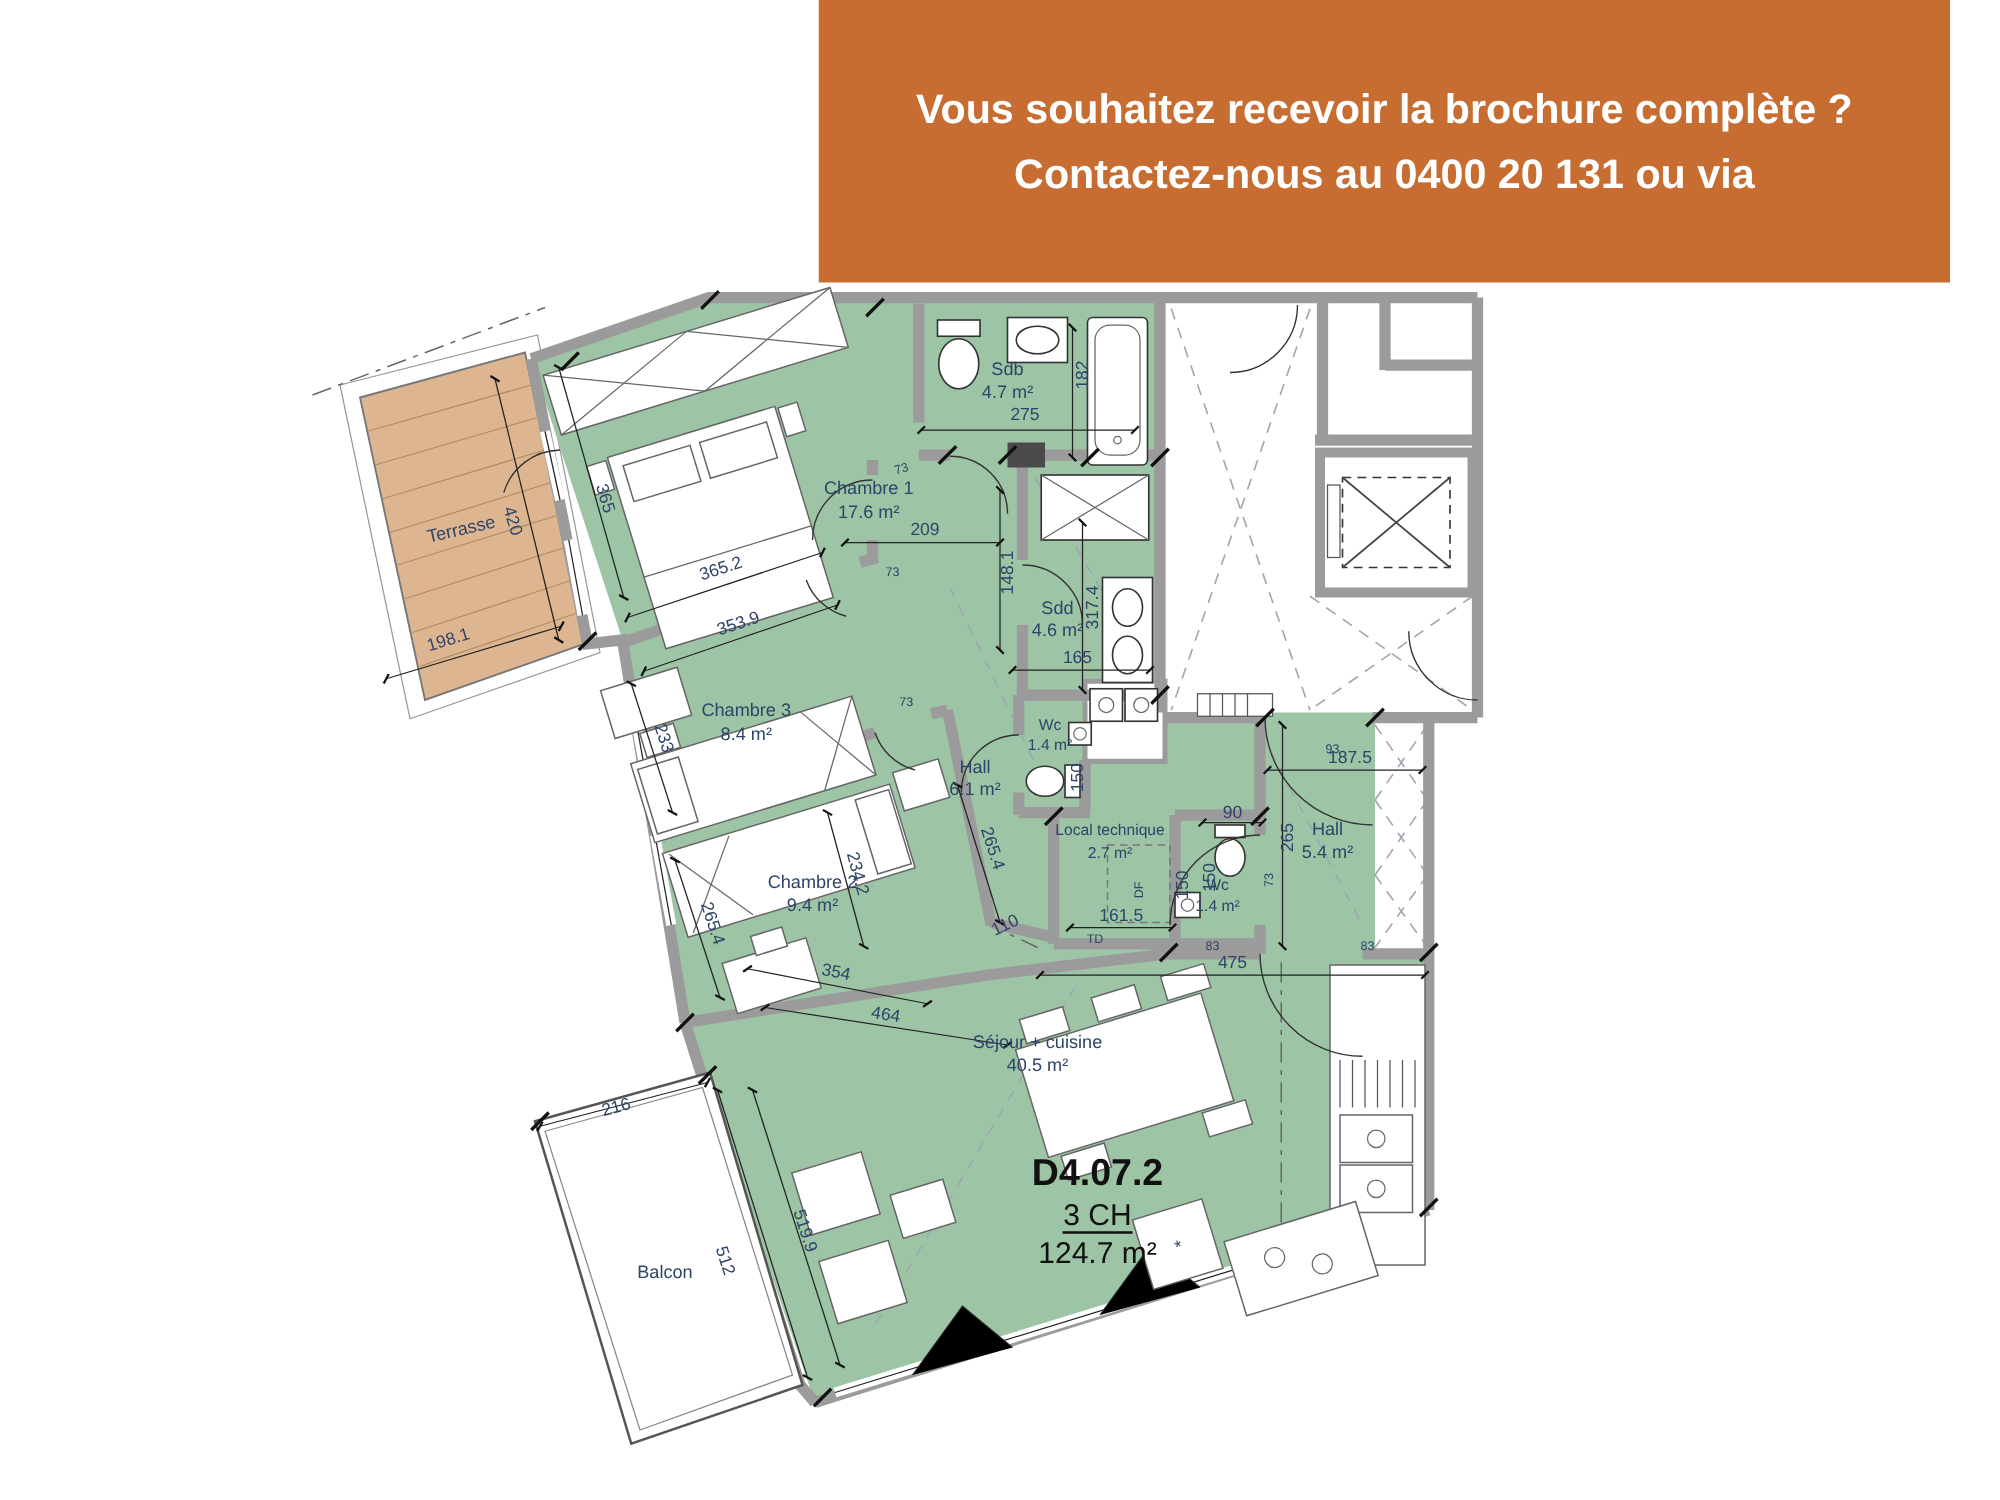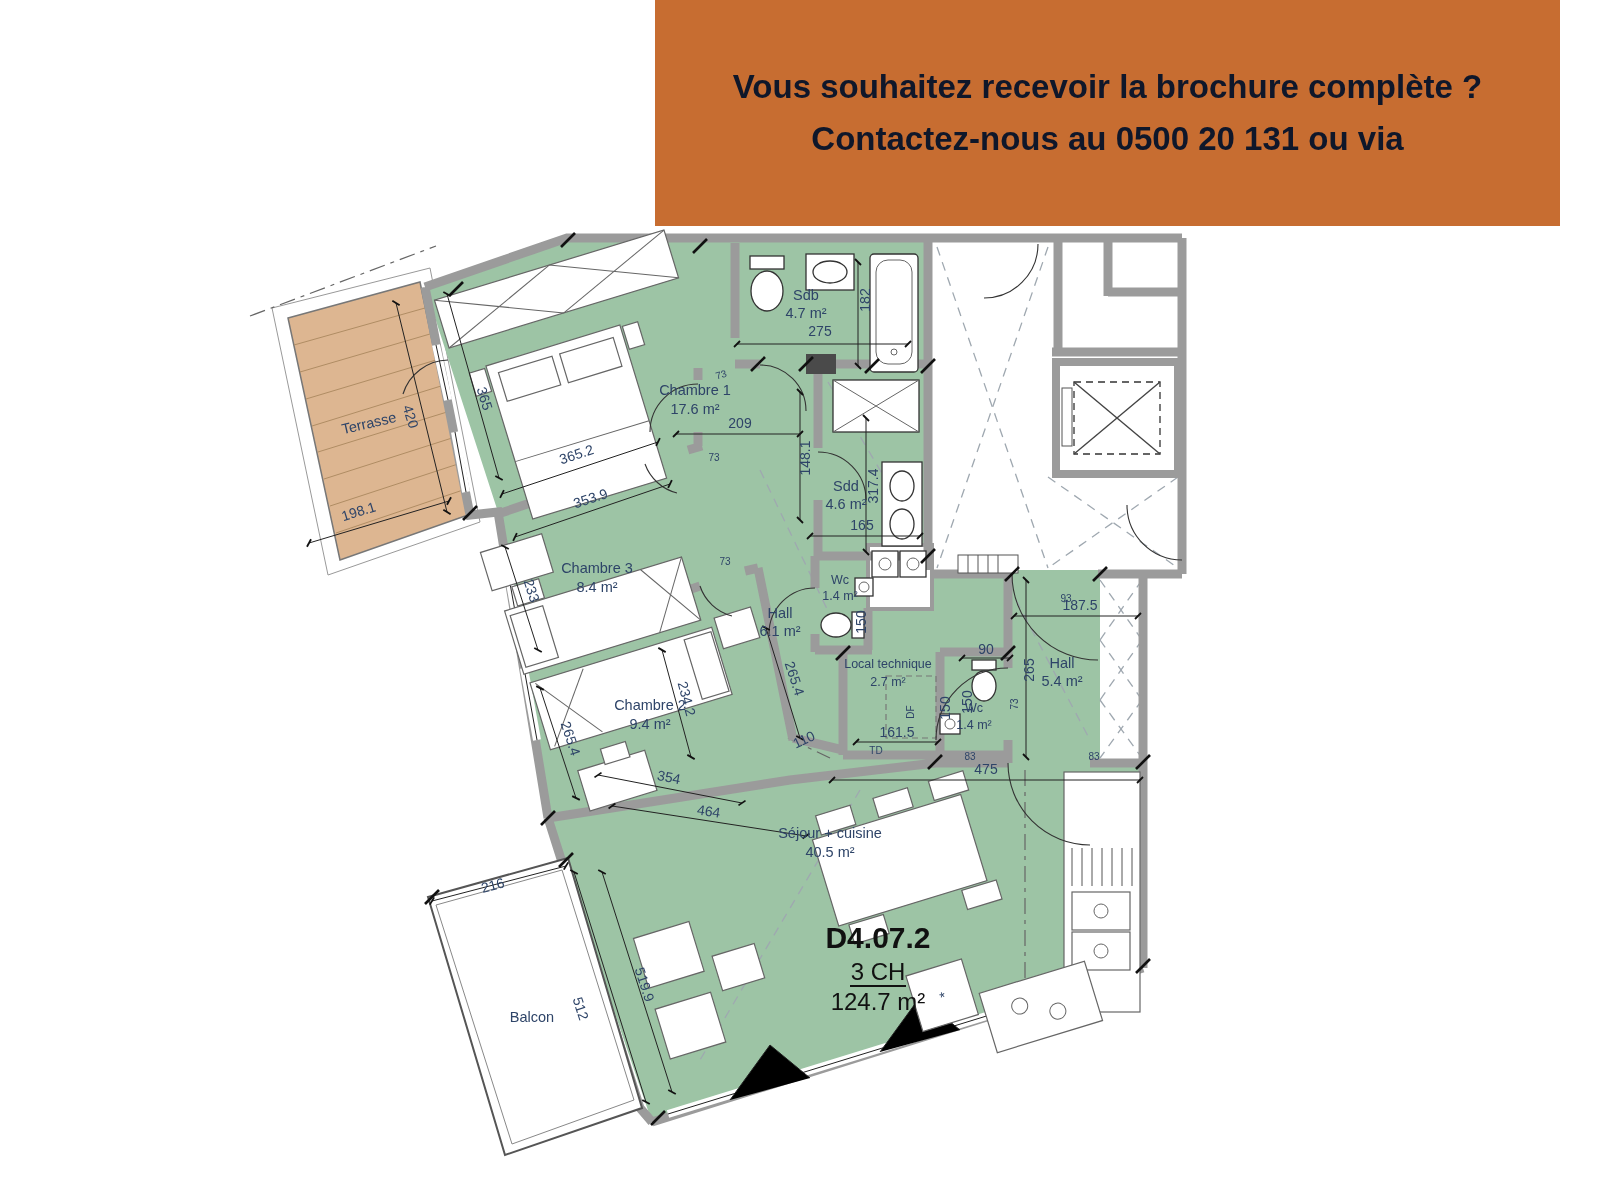--- a/index.html
+++ b/index.html
@@ -1,18 +1,18 @@
 <!DOCTYPE html>
 <html><head>
 <meta charset="utf-8">
 <style>
   html,body{margin:0;padding:0;background:#fff}
   .stage{position:relative;width:1600px;height:1200px;background:#fff;overflow:hidden;font-family:"Liberation Sans",sans-serif}
   .plan-svg{position:absolute;left:0;top:0}
-  .banner{position:absolute;left:655px;top:0;width:905px;height:226px;background:#C76D31;color:#0f172a;
+  .banner{position:absolute;left:655px;top:0;width:905px;height:226px;background:#C76D31;color:#ffffff;
     display:flex;flex-direction:column;justify-content:center;align-items:center;gap:16px;
     font-weight:bold;font-size:33px;text-align:center;line-height:1.1}
   svg text{font-family:"Liberation Sans",sans-serif}
   .rm{font-size:14.5px;fill:#2E4468;text-anchor:middle}
   .rms{font-size:12.5px;fill:#2E4468;text-anchor:middle}
   .dim{font-size:14px;fill:#2E4468;text-anchor:middle}
   .sm{font-size:10px;fill:#2E4468;text-anchor:middle}
   .ucode{font-size:30px;font-weight:bold;fill:#111;text-anchor:middle}
   .usub{font-size:24px;fill:#111;text-anchor:middle}
   .wall{stroke:#9B9B9B;stroke-width:9;fill:none}
@@ -390,16 +390,16 @@
     <text class="sm" x="970" y="760">83</text>
     <text class="sm" x="1094" y="760">83</text>
     <text class="sm" x="1066" y="602">93</text>
     <text class="sm" x="876" y="754">TD</text>
     <text class="sm" x="914" y="712" transform="rotate(-90 914 712)">DF</text>
   </g>
 </svg>
 
   <div class="banner">
     <div>Vous souhaitez recevoir la brochure complète ?</div>
-    <div>Contactez-nous au 0500 20 131 ou via</div>
+    <div>Contactez-nous au 0400 20 131 ou via</div>
   </div>
 
 </div>
 
 </body></html>

